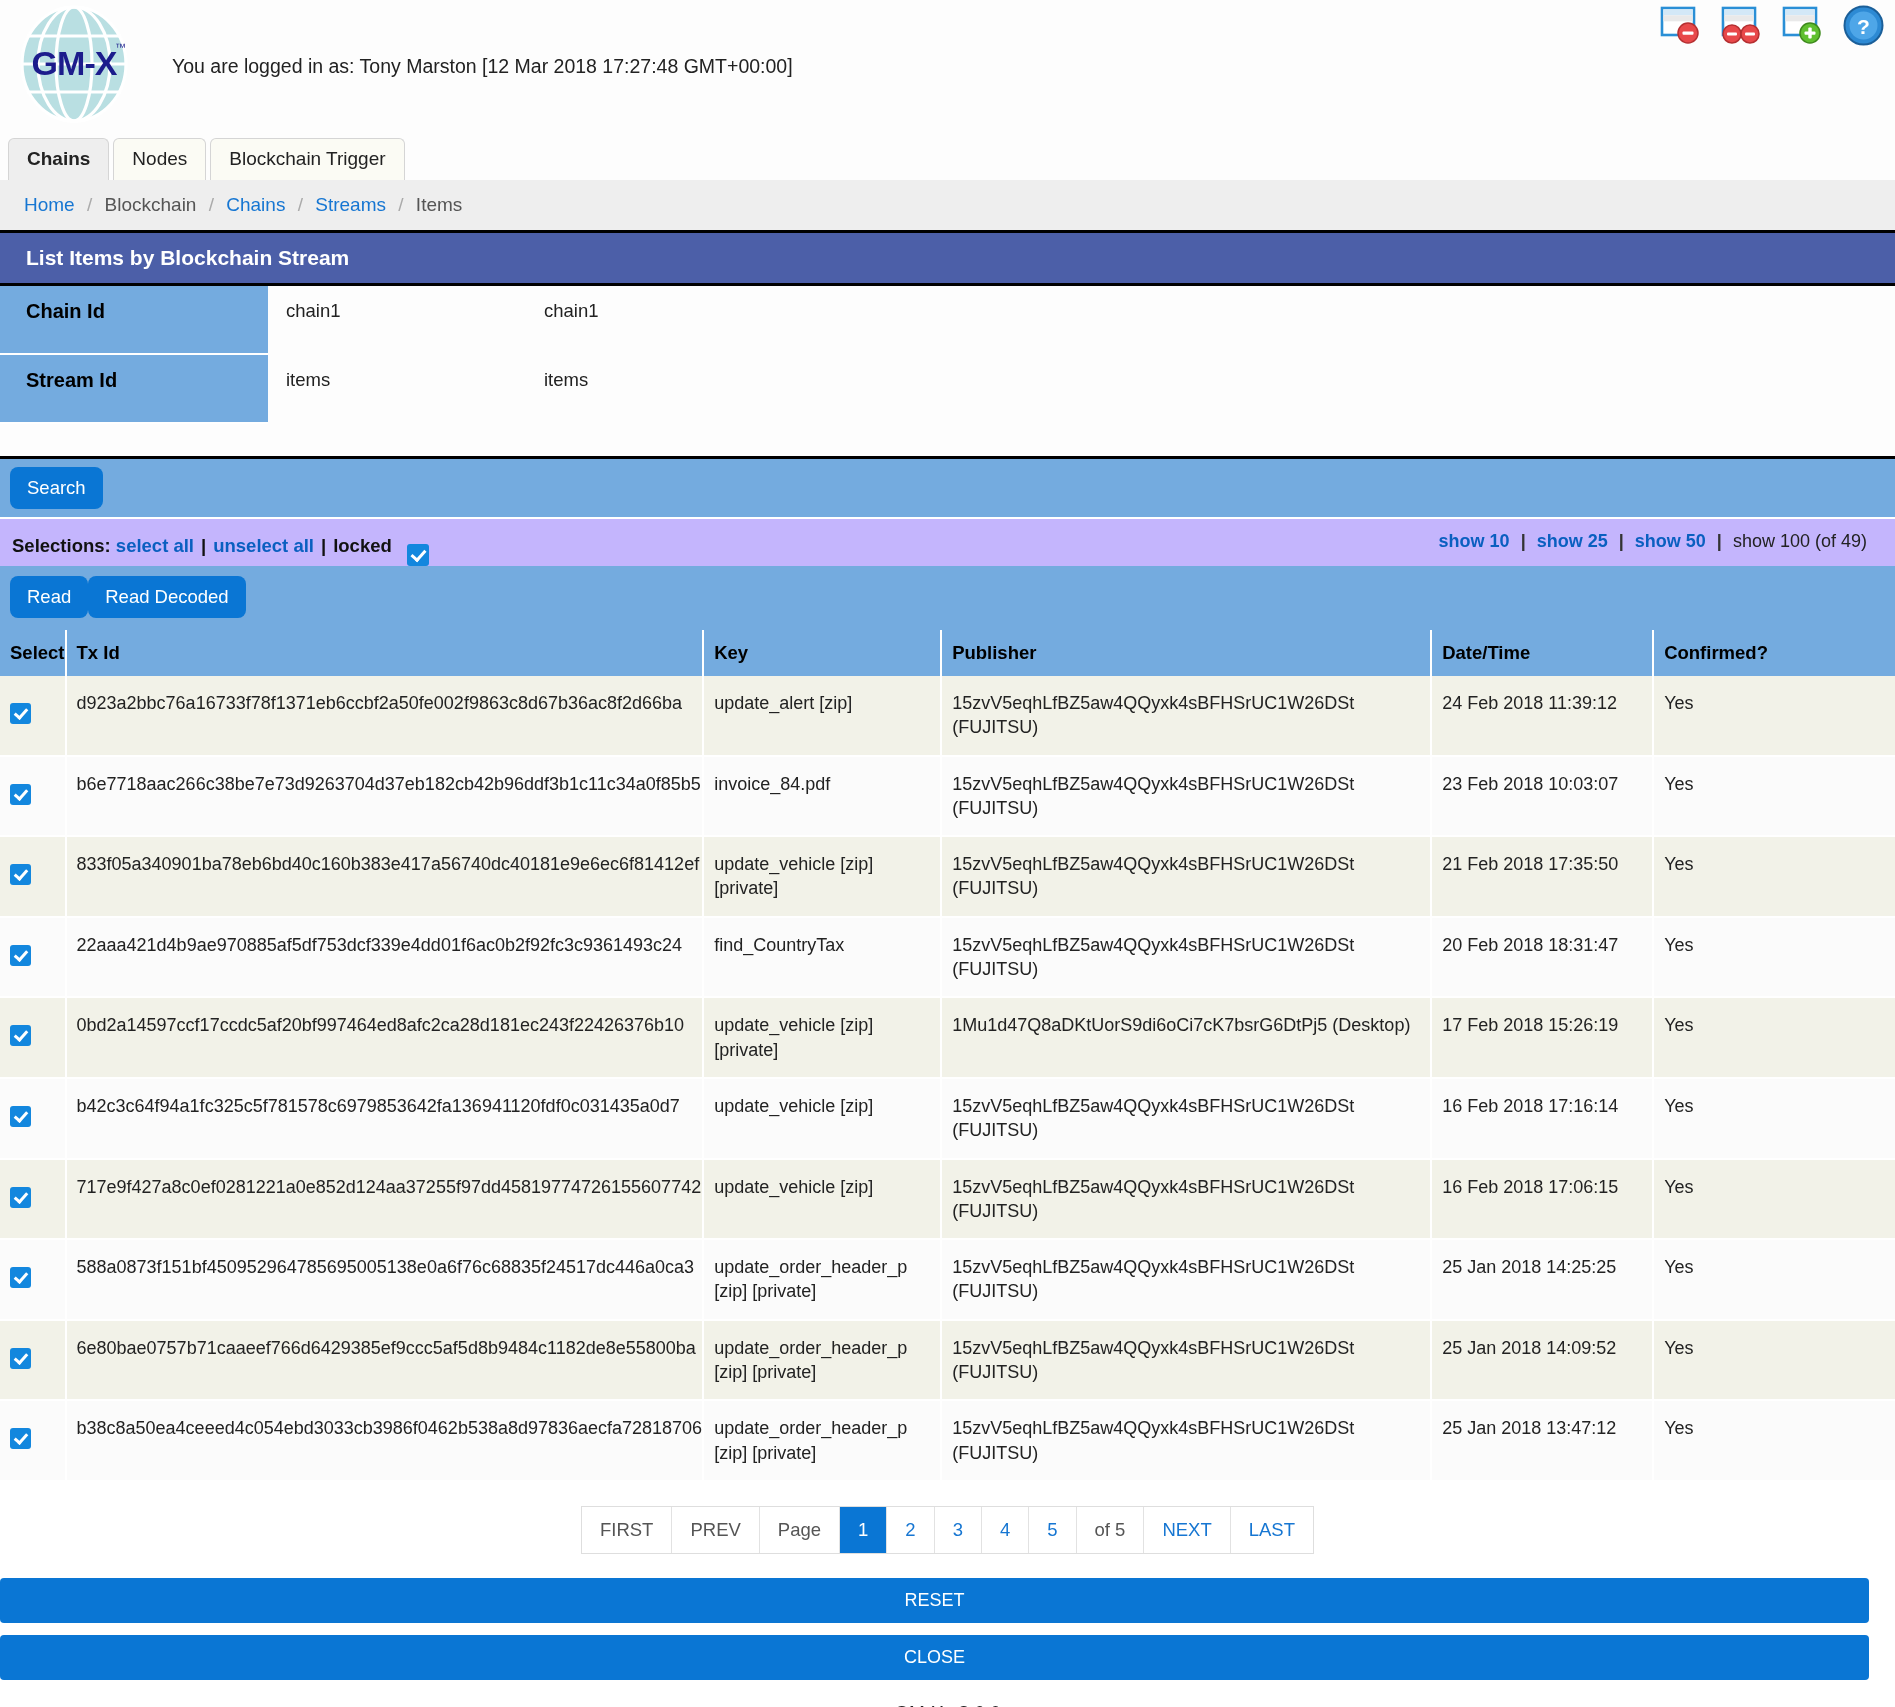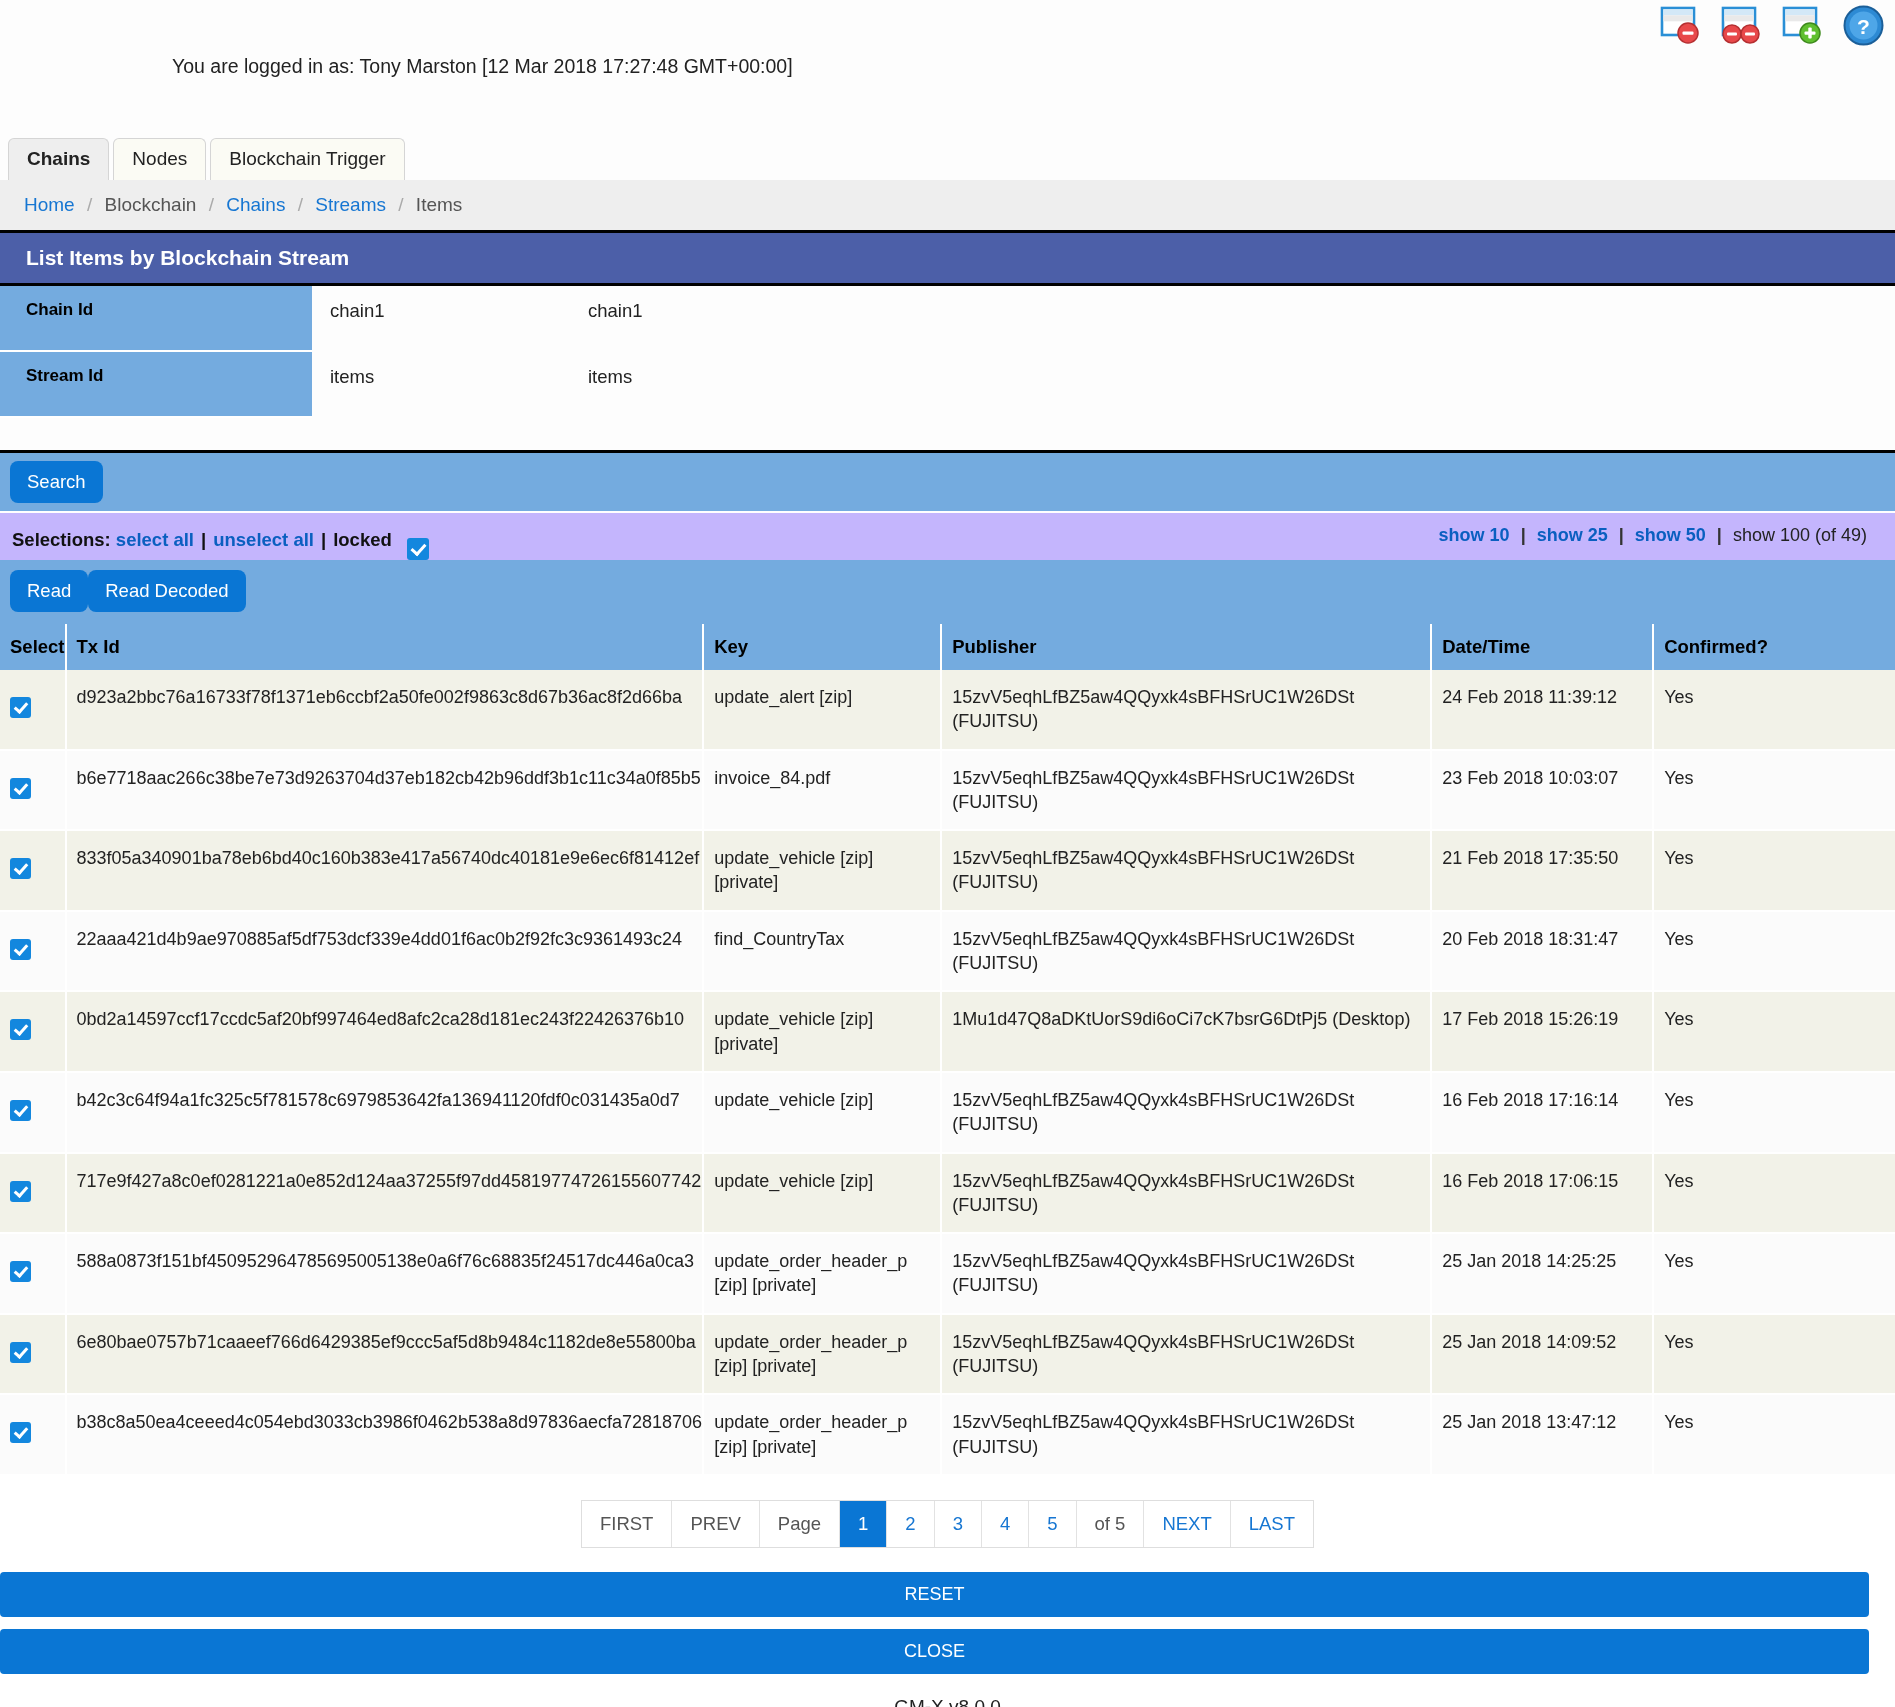--- a/index.html
+++ b/index.html
@@ -84,25 +84,25 @@
   .panel-title {
     background: #4c5fa8;
     color: #fff;
     font-size: 21px;
     font-weight: bold;
     padding: 13px 0 13px 26px;
     border-bottom: 3px solid #000;
   }
   .kv-row { display: flex; align-items: stretch; }
   .kv-label {
-    width: 312px;
+    width: 268px;
     background: #74abdf;
     color: #000;
     font-weight: bold;
-    font-size: 17px;
+    font-size: 20px;
     padding: 14px 0 30px 26px;
     border-bottom: 2px solid #fff;
   }
   .kv-value {
     flex: 1;
     background: #fdfdfd;
     padding: 14px 0 14px 18px;
     font-size: 18.5px;
     display: flex;
   }
@@ -293,20 +293,35 @@
     padding: 14px 0 10px 0;
     background: #fff;
   }
   .footer .ver { font-size: 19px; color: #222; }
   .footer .cp { font-size: 14.5px; color: #333; margin-top: 10px; }
 </style>
 </head>
 <body>
 
 <div class="header">
+  <div class="logo">
+    <svg width="120" height="118" viewBox="0 0 120 118">
+      <ellipse cx="60" cy="59" rx="52" ry="57" fill="#b9dfe2"></ellipse>
+      <g stroke="#ffffff" stroke-width="3.2" fill="none">
+        <ellipse cx="60" cy="59" rx="52" ry="57"></ellipse>
+        <ellipse cx="60" cy="59" rx="18" ry="57"></ellipse>
+        <ellipse cx="60" cy="59" rx="36" ry="57"></ellipse>
+        <line x1="8" y1="59" x2="112" y2="59"></line>
+        <path d="M13 31 H107"></path>
+        <path d="M13 87 H107"></path>
+      </g>
+      <text x="60" y="70" font-family="'Liberation Sans', sans-serif" font-size="34" font-weight="bold" fill="#1c1c8c" text-anchor="middle" letter-spacing="-1">GM-X</text>
+      <text x="101" y="46" font-family="'Liberation Sans', sans-serif" font-size="11" fill="#1c1c8c">™</text>
+    </svg>
+  </div>
 
   <div class="login-text">You are logged in as: Tony Marston [12 Mar 2018 17:27:48 GMT+00:00]</div>
 
   <div class="top-icons">
     <span class="ico">
       <svg width="43" height="43" viewBox="0 0 43 43">
         <rect x="3" y="4" width="32" height="27" fill="#ffffff" stroke="#2a8fd6" stroke-width="2.6"></rect>
         <rect x="4.3" y="5.3" width="29.4" height="6" fill="#d3e8f7"></rect>
         <rect x="4.3" y="11.3" width="29.4" height="6" fill="#e9e9e9"></rect>
         <circle cx="29" cy="29" r="10" fill="#e8484a" stroke="#b52f31" stroke-width="1.5"></circle>

